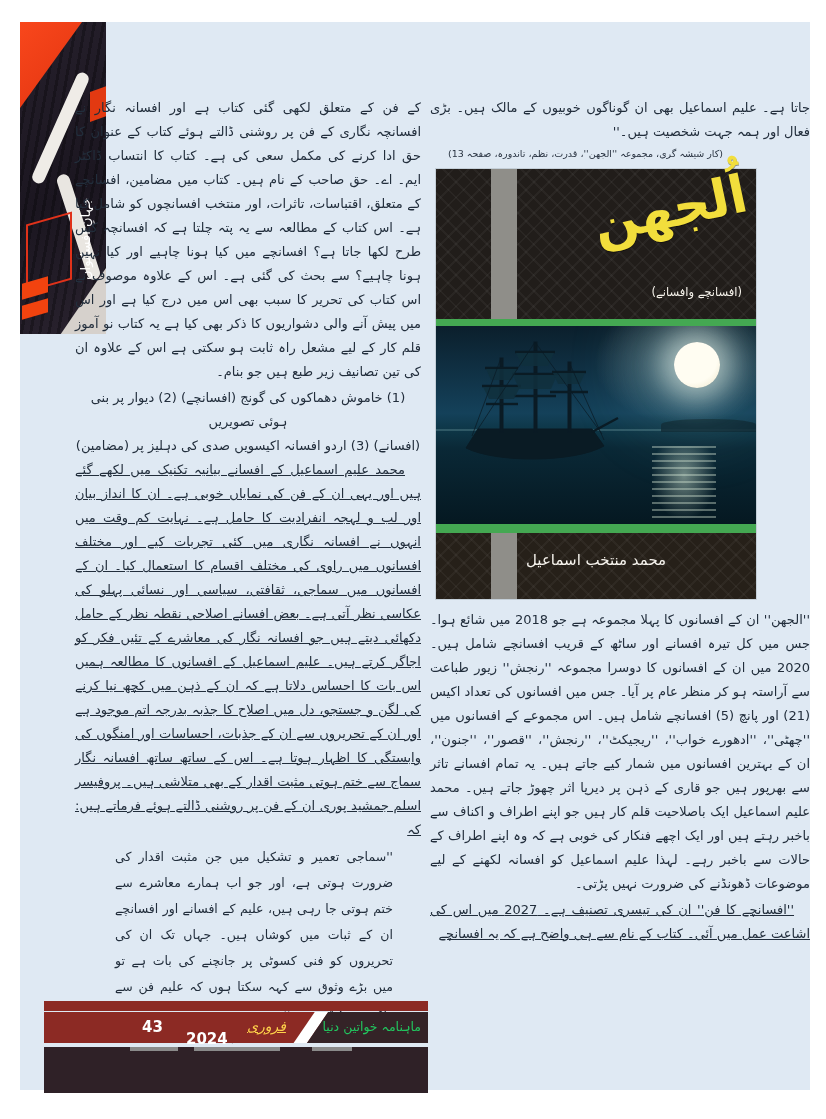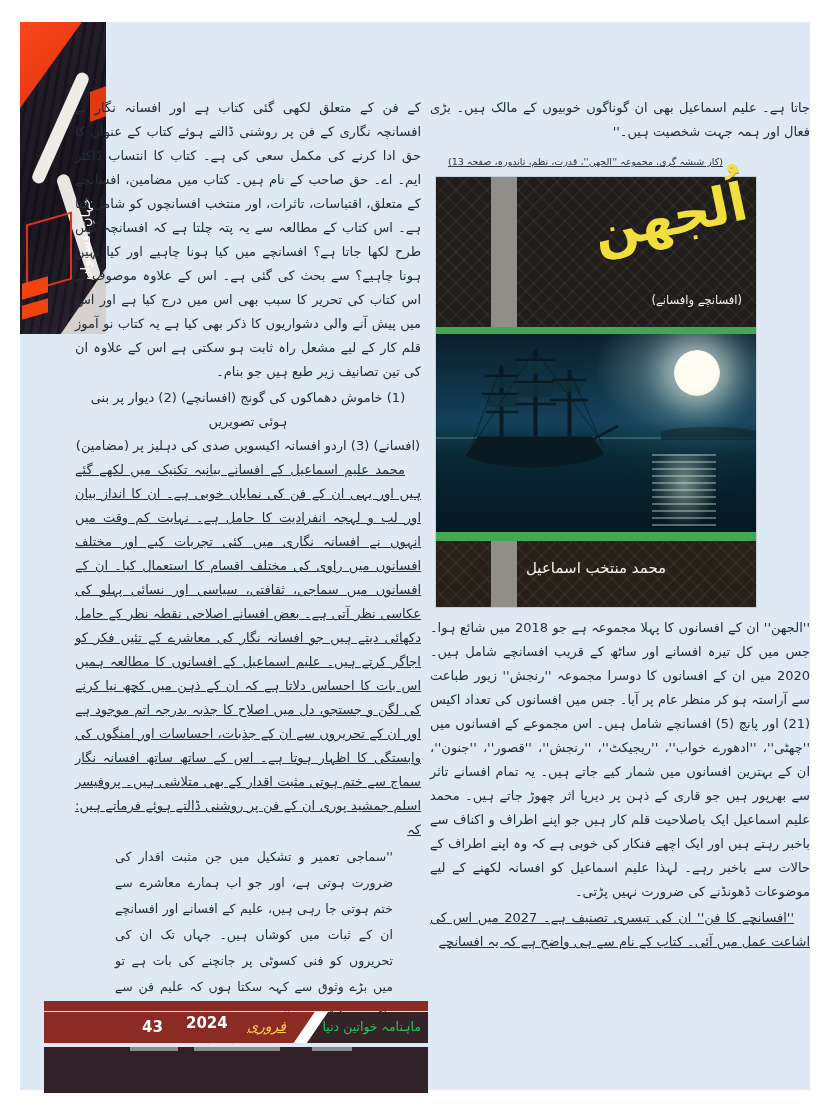--- a/index.html
+++ b/index.html
@@ -44,21 +44,21 @@
   }
   .para.first-indent{text-indent:16px;text-decoration:underline;}
   .works{font-size:13px;line-height:24px;text-align:center;margin:0;}
   .quote{
     font-size:12.5px;line-height:26px;text-align:justify;
     margin:2px 28px 0 40px;
   }
   .citation{
     font-size:9.5px;line-height:16px;text-align:center;margin:4px 0 2px 0;color:#2a3442;
   }
-  .citation.right{text-align:left;margin:10px 0 4px 18px;text-decoration:underline;}
+  .citation.right{text-align:left;margin:2px 0 4px 18px;}
   
   .cover{
     width:320px;height:430px;margin:6px 53px 8px auto;direction:ltr;
     display:flex;flex-direction:column;border:1px solid #c4cfd8;box-sizing:content-box;
     position:relative;
   }
   .cover-top{
     position:relative;height:150px;flex:0 0 auto;
     background:
       repeating-linear-gradient(45deg, rgba(255,255,255,.04) 0 2px, transparent 2px 11px),
@@ -105,21 +105,21 @@
   .cover-author{position:absolute;left:90px;top:18px;color:#f7f4ee;font-size:15px;direction:rtl;}
   
   .footer{position:absolute;left:0;top:1001px;width:384px;margin-left:44px;}
   .footer-strip{height:10px;background:#8c2a24;}
   .footer-band{position:relative;height:31px;background:#8c2a24;margin-top:1px;}
   .band-slash{position:absolute;inset:0;background:#ffffff;
     clip-path:polygon(70.5% 0,74% 0,68.5% 100%,65% 100%);}
   .band-dark{position:absolute;inset:0;background:#342327;
     clip-path:polygon(74% 0,100% 0,100% 100%,68.5% 100%);}
   .band-page{position:absolute;left:98px;top:6px;color:#ffffff;font-size:15px;font-weight:bold;}
-  .band-year{position:absolute;left:142px;top:2px;color:#ffffff;font-size:15px;font-weight:bold;}
+  .band-year{position:absolute;left:142px;top:18px;color:#ffffff;font-size:15px;font-weight:bold;}
   .band-month{position:absolute;left:203px;top:6px;color:#ffd24a;font-size:14px;font-style:italic;direction:rtl;text-decoration:underline;}
   .band-mag{position:absolute;right:7px;top:7px;color:#22c55e;font-size:12.5px;direction:rtl;}
   .footer-block{position:relative;height:46px;background:#2f2127;margin-top:4px;}
   .fb-tab{position:absolute;top:0;height:4px;background:#8a8a8a;}
   .fb-tab.t1{left:86px;width:48px;}
   .fb-tab.t2{left:150px;width:86px;}
   .fb-tab.t3{left:268px;width:40px;}
 </style>
 </head>
 <body>

